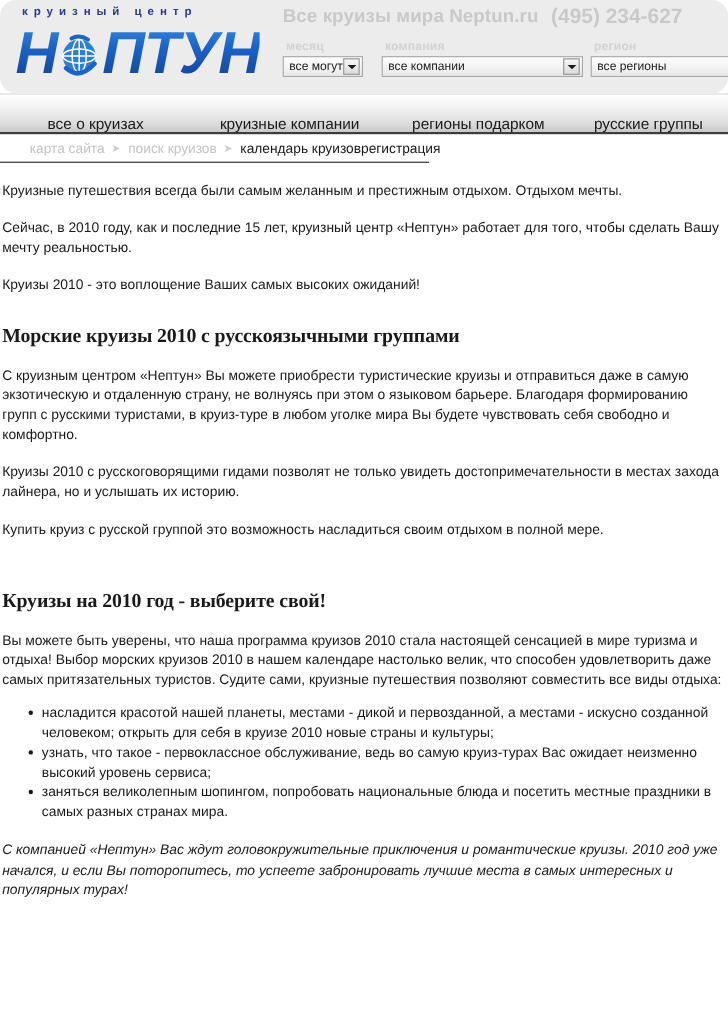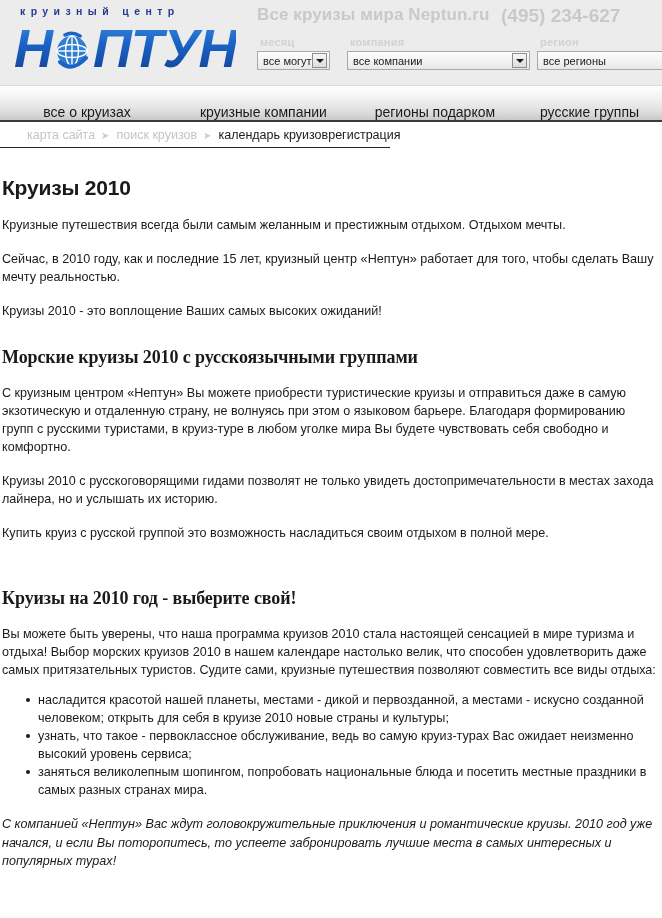--- a/index.html
+++ b/index.html
@@ -16,20 +16,21 @@
     color: #111111;
     position: relative;
   }
 
   
   .header {
     position: relative;
     height: 85px;
     background: #ececec;
     overflow: hidden;
+    border-radius: 15px;
   }
   .header-inner {
     position: relative;
     height: 85px;
   }
 
   
   .logo {
     position: absolute;
     left: 14px;
@@ -338,21 +339,20 @@
     <span class="crumb">карта сайта</span>
     <span class="crumb-sep">➤</span>
     <span class="crumb">поиск круизов</span>
     <span class="crumb-sep">➤</span>
     <span class="crumb active">календарь круизоврегистрация</span>
   </div>
 </div>
 
 <div class="content">
 
-  <h1 class="page-title">Круизы 2010</h1>
 
   <p class="para">Круизные путешествия всегда были самым желанным и престижным отдыхом. Отдыхом мечты.</p>
   <p class="para">Сейчас, в 2010 году, как и последние 15 лет, круизный центр «Нептун» работает для того, чтобы сделать Вашу мечту реальностью.</p>
   <p class="para">Круизы 2010 - это воплощение Ваших самых высоких ожиданий!</p>
 
   <h2 class="sec-title">Морские круизы 2010 с русскоязычными группами</h2>
   <p class="para">С круизным центром «Нептун» Вы можете приобрести туристические круизы и отправиться даже в самую экзотическую и отдаленную страну, не волнуясь при этом о языковом барьере. Благодаря формированию групп с русскими туристами, в круиз-туре  в любом уголке мира Вы будете чувствовать себя свободно и комфортно.</p>
   <p class="para">Круизы 2010 с русскоговорящими гидами позволят не только увидеть достопримечательности в местах захода лайнера, но и услышать их историю.</p>
   <p class="para">Купить круиз с русской группой это возможность насладиться своим отдыхом в полной мере.</p>
 

